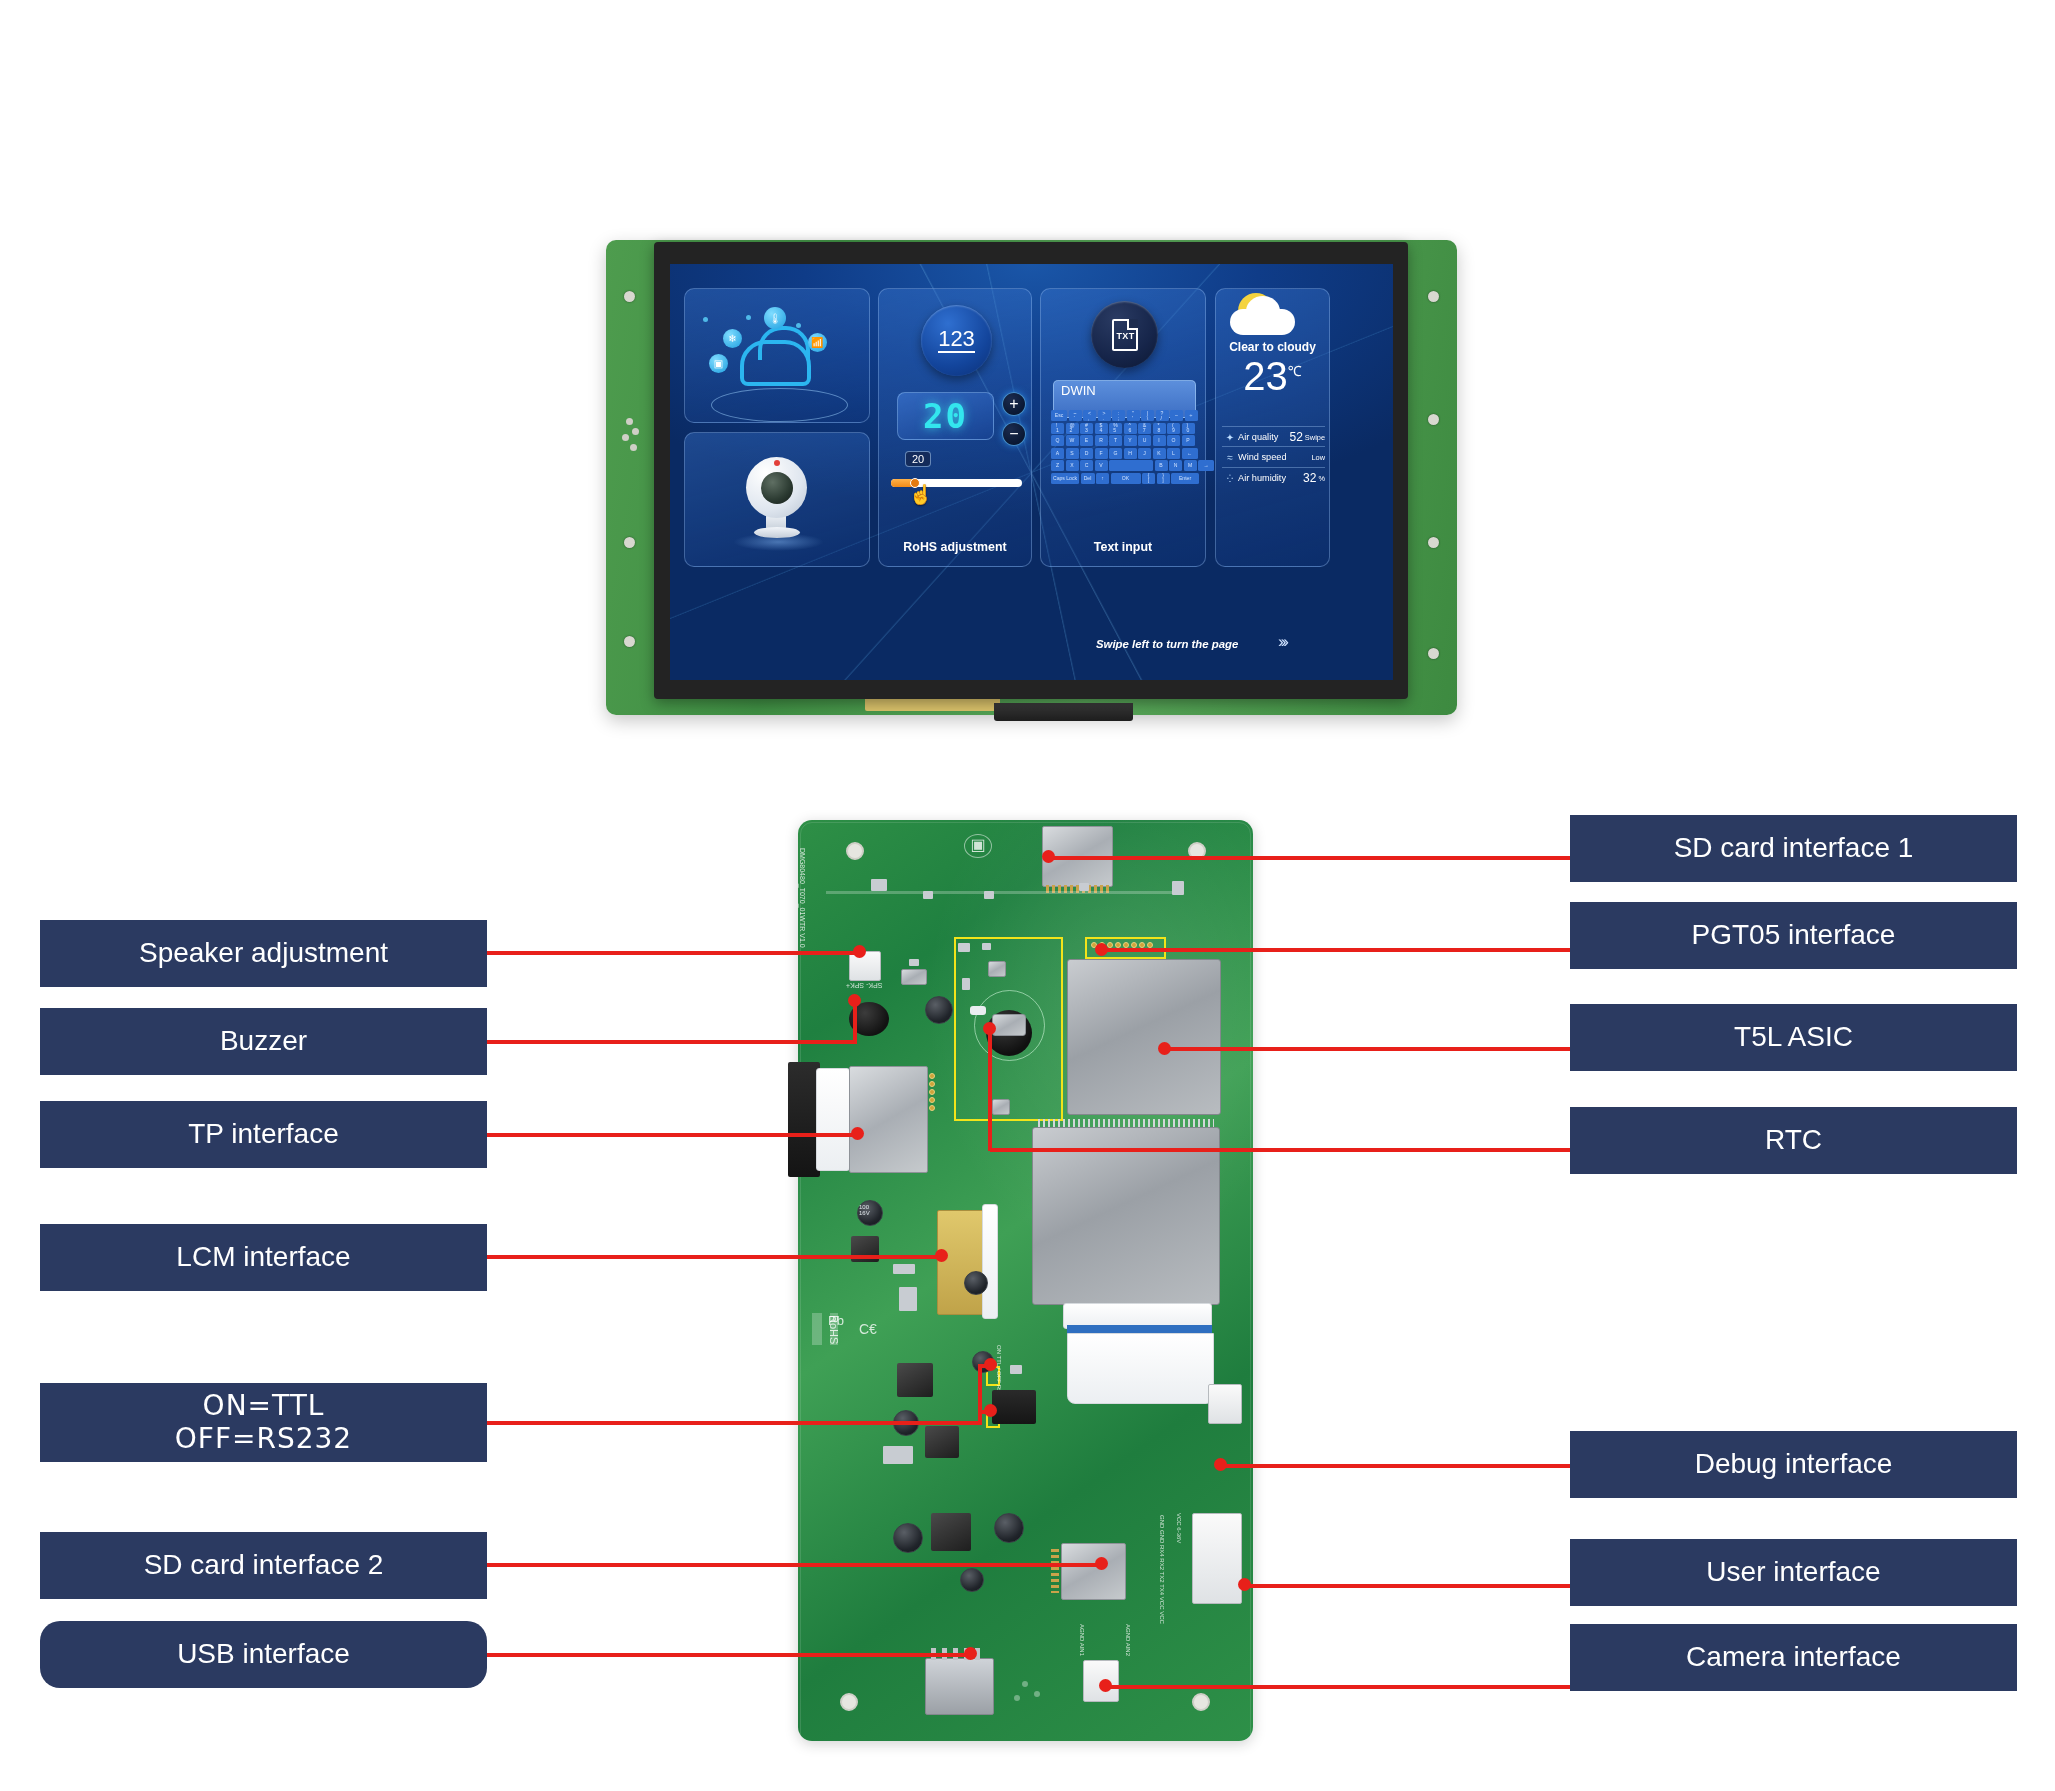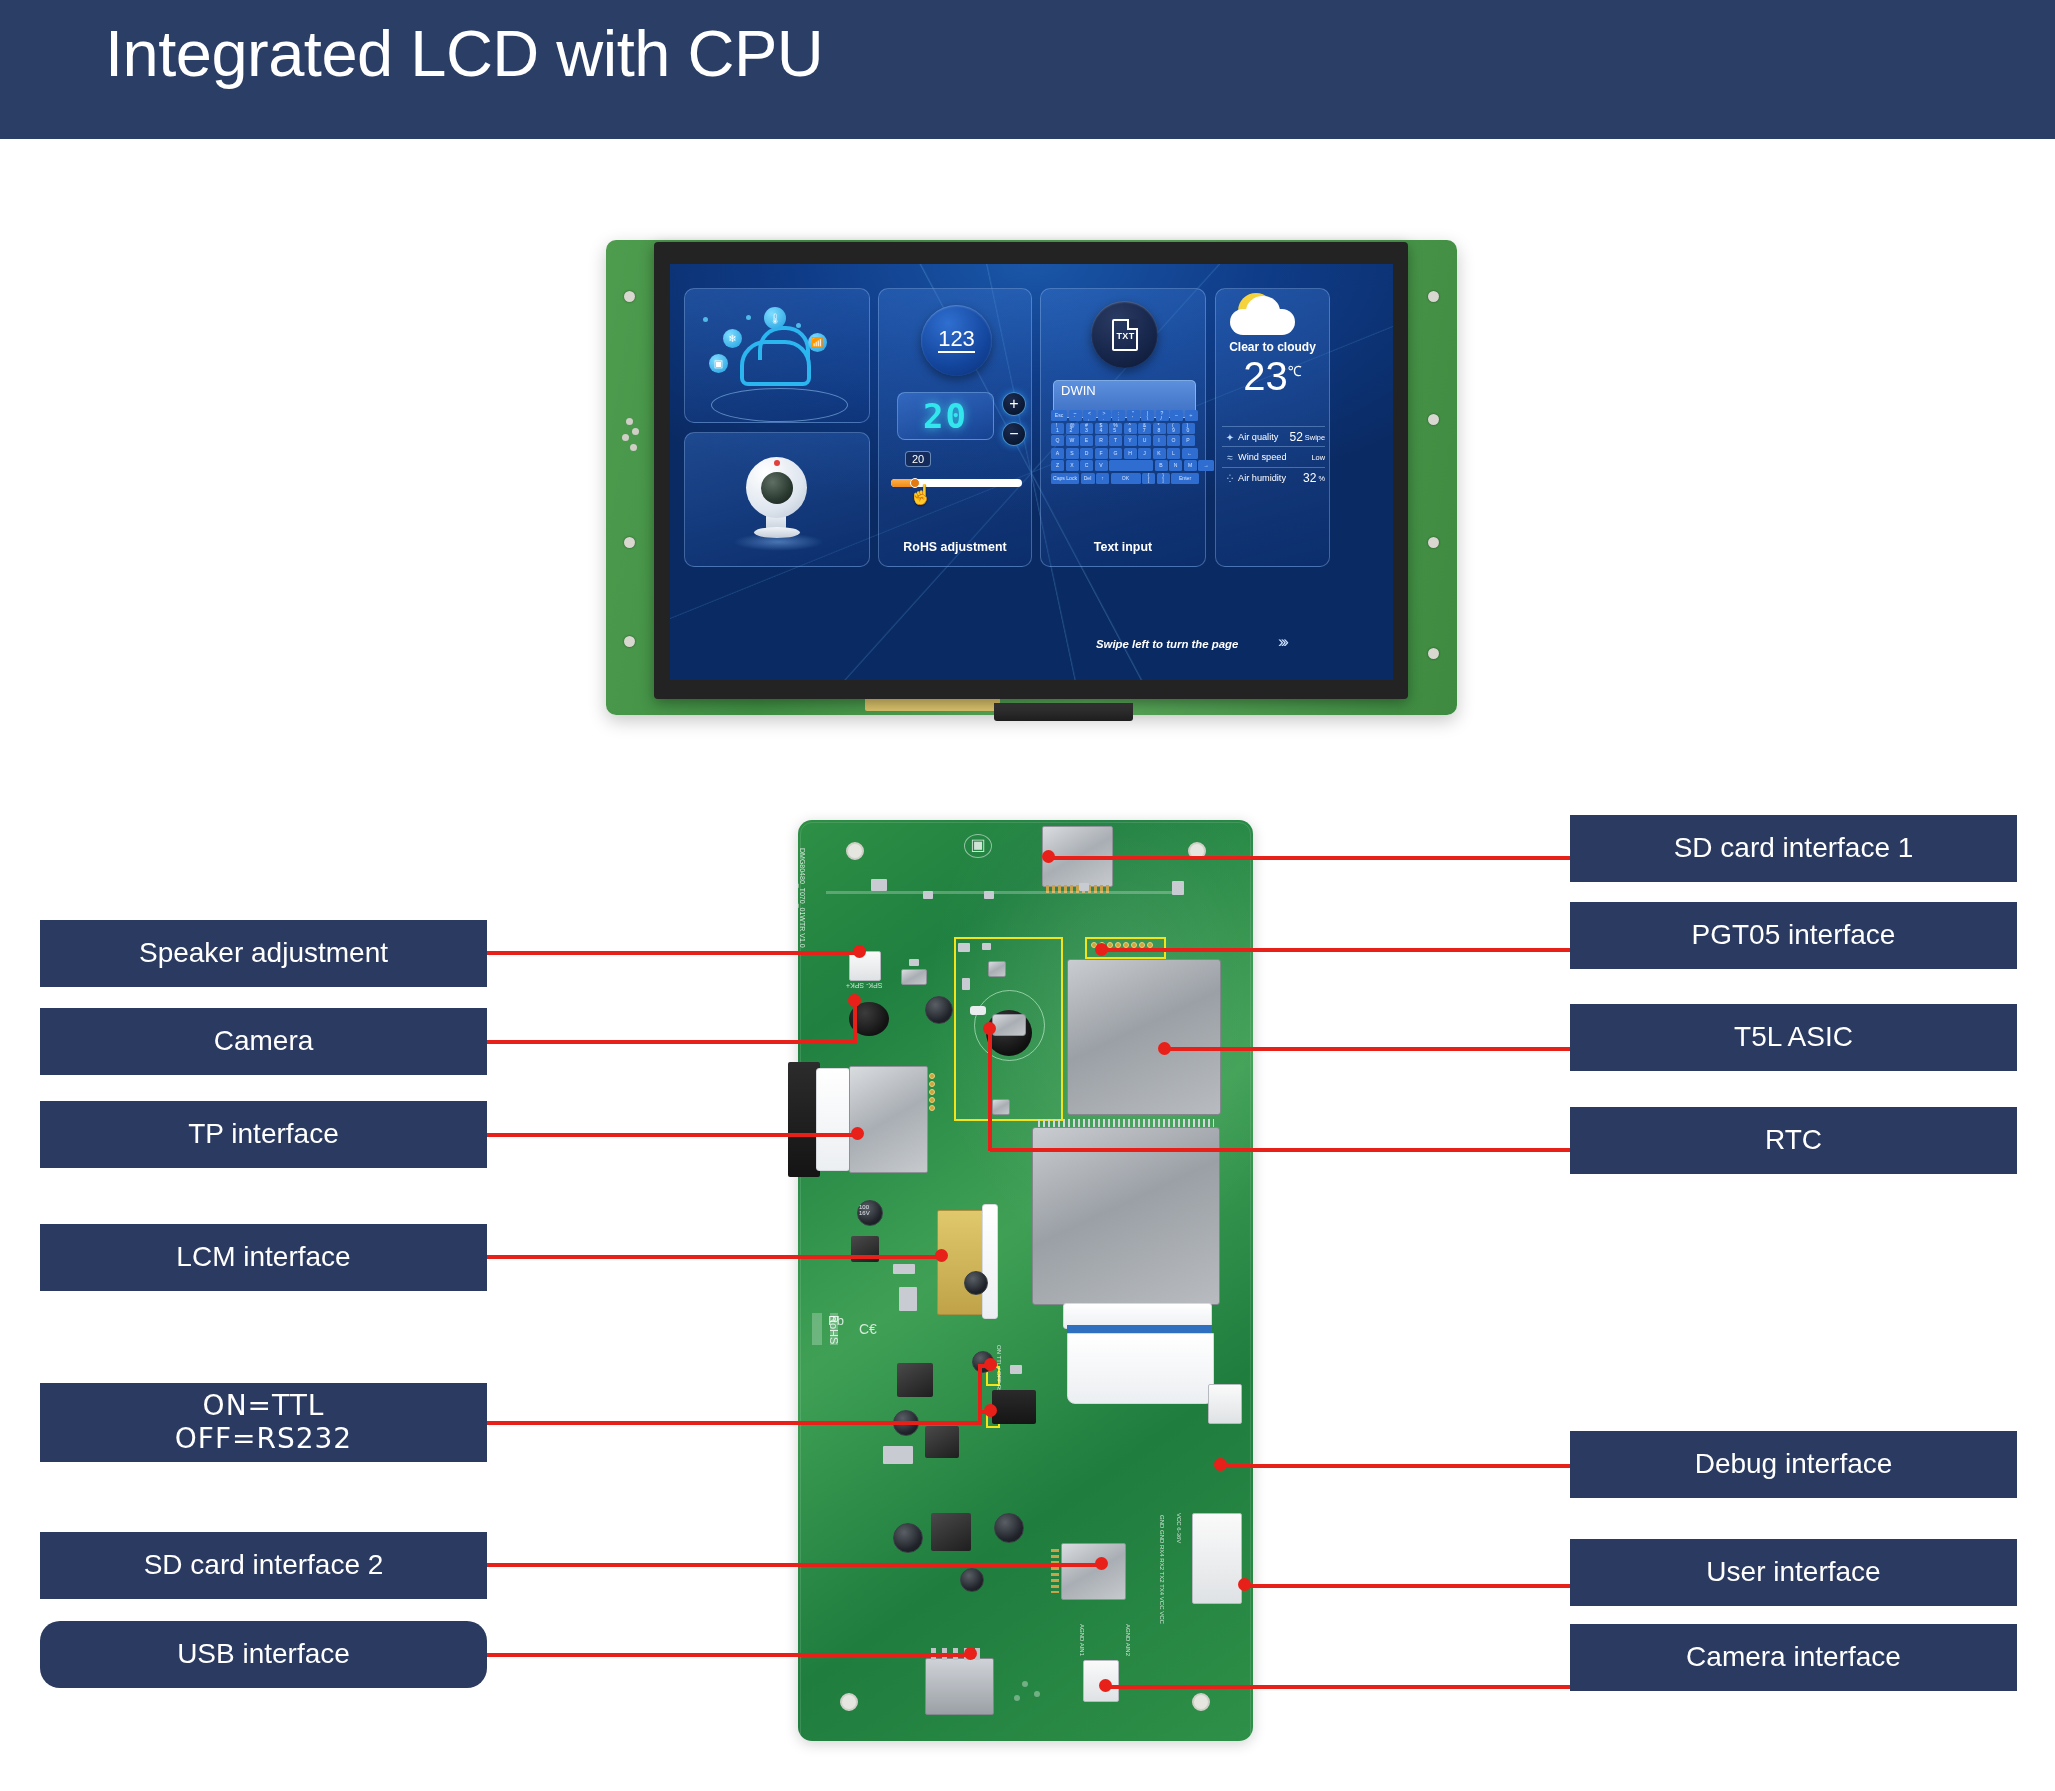--- a/index.html
+++ b/index.html
@@ -546,23 +546,20 @@
     width: 13px; height: 13px;
     border-radius: 50%;
     background: #e8201a;
   }
 </style>
 </head>
 <body>
 
 <div id="page">
 
-  <div id="header">
-    <div id="header-title">Integrated LCD with CPU</div>
-  </div>
 
   <div id="lcd-module">
     <div class="pcb-backplate"></div>
 
     <div class="pcb-hole" style="left:18px;top:51px;"></div>
     <div class="pcb-hole" style="left:18px;top:297px;"></div>
     <div class="pcb-hole" style="left:18px;top:396px;"></div>
     <div class="pcb-dot" style="left:20px;top:178px;"></div>
     <div class="pcb-dot" style="left:26px;top:188px;"></div>
     <div class="pcb-dot" style="left:16px;top:194px;"></div>
@@ -920,21 +917,21 @@
   <div class="dot" style="left:1214px;top:1458px;"></div>
 
   <div class="lead" style="left:1243px;top:1584px;width:329px;"></div>
   <div class="dot" style="left:1238px;top:1578px;"></div>
 
   <div class="lead" style="left:1105px;top:1685px;width:467px;"></div>
   <div class="dot" style="left:1099px;top:1679px;"></div>
 
   <div id="callouts-left">
       <div class="callout" style="left: 40px; top: 920px; width: 447px; height: 67px;">Speaker adjustment</div>
-      <div class="callout" style="left: 40px; top: 1008px; width: 447px; height: 67px;">Camera</div>
+      <div class="callout" style="left: 40px; top: 1008px; width: 447px; height: 67px;">Buzzer</div>
       <div class="callout" style="left: 40px; top: 1101px; width: 447px; height: 67px;">TP interface</div>
       <div class="callout" style="left: 40px; top: 1224px; width: 447px; height: 67px;">LCM interface</div>
       <div class="callout mono" style="left: 40px; top: 1383px; width: 447px; height: 79px;">ON=TTL
 OFF=RS232</div>
       <div class="callout" style="left: 40px; top: 1532px; width: 447px; height: 67px;">SD card interface 2</div>
       <div class="callout" style="left: 40px; top: 1621px; width: 447px; height: 67px; border-radius: 20px;">USB interface</div>
     </div>
   <div id="callouts-right">
       <div class="callout" style="left: 1570px; top: 815px; width: 447px; height: 67px;">SD card interface 1</div>
       <div class="callout" style="left: 1570px; top: 902px; width: 447px; height: 67px;">PGT05 interface</div>

